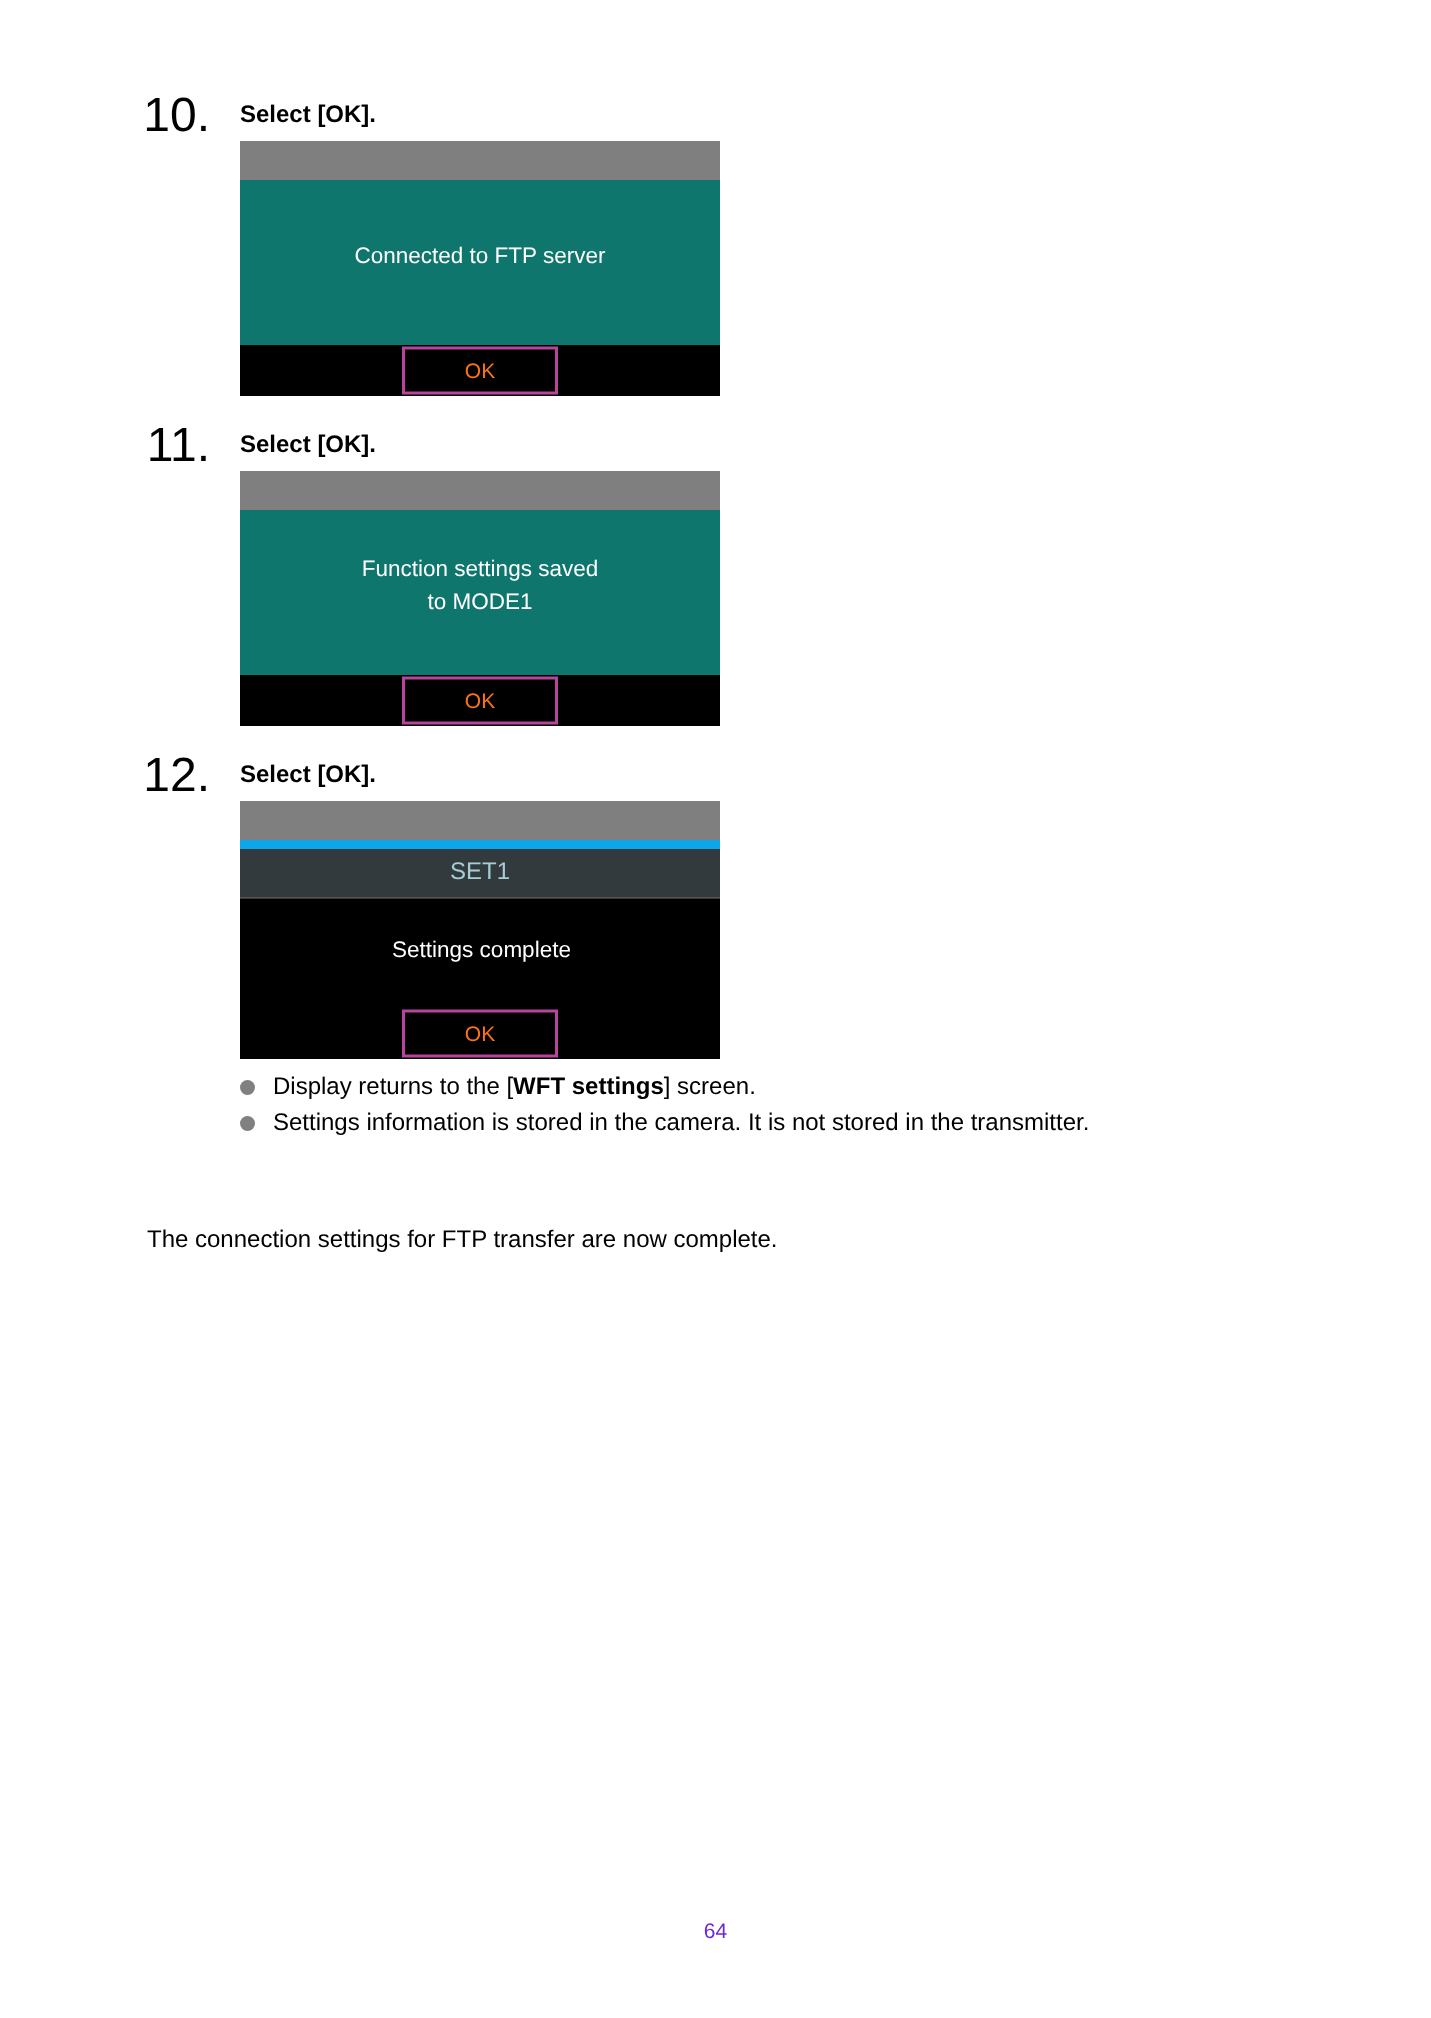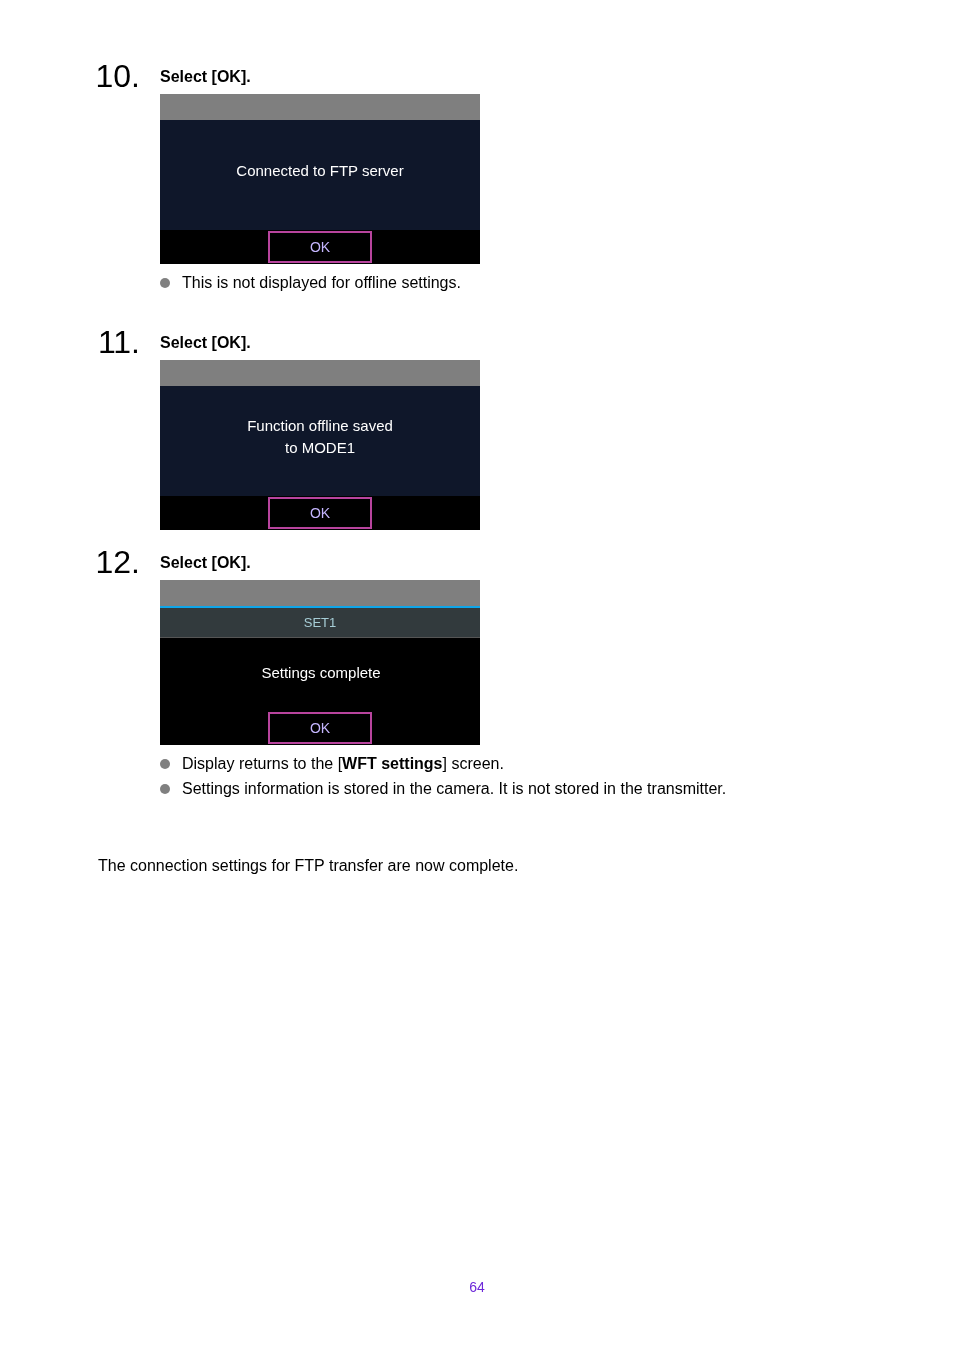--- a/index.html
+++ b/index.html
@@ -40,21 +40,21 @@
     }
     .screenshot {
       width: 320px;
       margin-bottom: 8px;
     }
     .screen-gray-bar {
       height: 26px;
       background: #7f7f7f;
     }
     .screen-black {
-      background: #0f172a;
+      background: #0f766e;
       color: #fff;
       font-size: 15px;
       height: 110px;
       display: flex;
       flex-direction: column;
       justify-content: center;
       align-items: center;
       text-align: center;
       line-height: 1.5;
       padding-bottom: 8px;
@@ -62,22 +62,22 @@
     .screen-black-set {
       background: #000;
       color: #fff;
       font-size: 15px;
     }
     .set-header {
       background: #323a3d;
       color: #a6cdd6;
       text-align: center;
       padding: 7px 0;
-      font-size: 13px;
-      border-top: 2px solid #0ea5e9;
+      font-size: 16px;
+      border-top: 6px solid #0ea5e9;
       border-bottom: 1px solid #555;
     }
     .set-body {
       text-align: center;
       padding: 26px 0 30px 2px;
     }
     .screen-bottom {
       background: #000;
       display: flex;
       height: 34px;
@@ -90,21 +90,21 @@
       display: flex;
       align-items: stretch;
     }
     .screen-bottom-right {
       flex: 1;
     }
     .ok-button {
       flex: 1;
       border: 2px solid #b8449e;
       background: #000;
-      color: #c4b5fd;
+      color: #f97316;
       display: flex;
       align-items: center;
       justify-content: center;
       font-size: 14px;
       margin: 1px;
     }
     .bullet-list {
       margin-top: 6px;
       margin-bottom: 24px;
     }
@@ -173,37 +173,31 @@
         <div>Connected to FTP server</div>
       </div>
       <div class="screen-bottom">
         <div class="screen-bottom-left"></div>
         <div class="screen-bottom-mid">
           <div class="ok-button">OK</div>
         </div>
         <div class="screen-bottom-right"></div>
       </div>
     </div>
-    <div class="bullet-list">
-      <div class="bullet-item">
-        <div class="bullet"></div>
-        <div class="bullet-text">This is not displayed for offline settings.</div>
-      </div>
-    </div>
   </div>
 </div>
 
 <div class="step">
   <div class="step-number">11.</div>
   <div class="step-content">
     <div class="step-title">Select [OK].</div>
     <div class="screenshot">
       <div class="screen-gray-bar"></div>
       <div class="screen-black">
-        <div>Function offline saved</div>
+        <div>Function settings saved</div>
         <div>to MODE1</div>
       </div>
       <div class="screen-bottom">
         <div class="screen-bottom-left"></div>
         <div class="screen-bottom-mid">
           <div class="ok-button">OK</div>
         </div>
         <div class="screen-bottom-right"></div>
       </div>
     </div>

